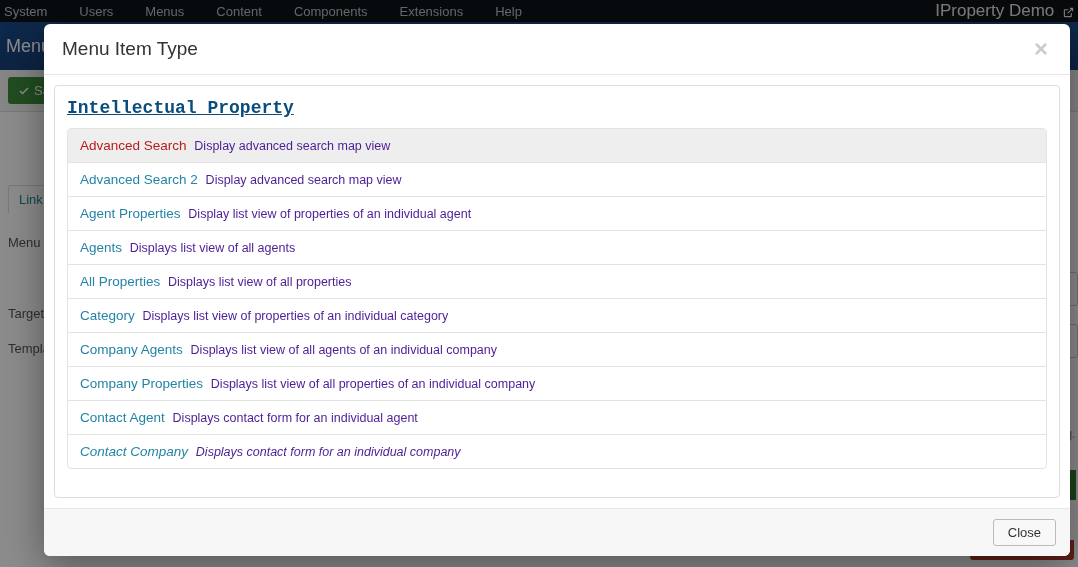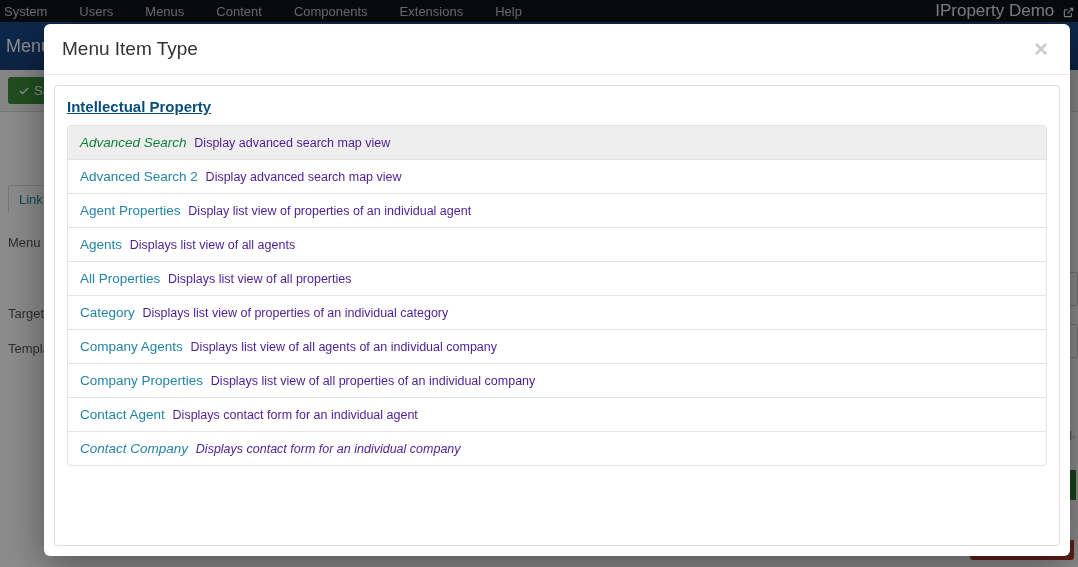--- a/index.html
+++ b/index.html
@@ -181,22 +181,23 @@
   
   .scroll-area::-webkit-scrollbar { width: 14px; }
   .scroll-area::-webkit-scrollbar-track { background: transparent; }
   .scroll-area::-webkit-scrollbar-thumb { background: #c4c4c4; border-radius: 8px; border: 3px solid #fff; }
 
   .accordion-title {
     color: #0b4d7a;
     font-weight: bold;
     text-decoration: underline;
     padding: 4px 0 10px 0;
-    font-size: 15px;
+    font-size: 18px;
     cursor: pointer;
+    font-family: Liberation Mono, monospace;
   }
   .type-list {
     border: 1px solid #e3e3e3;
     border-radius: 4px;
     overflow: hidden;
     margin-bottom: 8px;
   }
   .type-item {
     padding: 9px 12px;
     border-bottom: 1px solid #e3e3e3;
@@ -337,21 +338,21 @@
 <div class="modal">
   <div class="modal-header">
     <span class="modal-title">Menu Item Type</span>
     <span class="modal-close">×</span>
   </div>
   <div class="modal-body">
     <div class="scroll-area">
       <div class="accordion-title">Intellectual Property</div>
       <div class="type-list">
         <div class="type-item hover">
-          <span class="ti-title" style="color:#15803d;font-style:italic;">Advanced Search</span>
+          <span class="ti-title" style="color:#b91c1c;">Advanced Search</span>
           <span class="ti-desc">Display advanced search map view</span>
         </div>
         <div class="type-item">
           <span class="ti-title">Advanced Search 2</span>
           <span class="ti-desc">Display advanced search map view</span>
         </div>
         <div class="type-item">
           <span class="ti-title">Agent Properties</span>
           <span class="ti-desc">Display list view of properties of an individual agent</span>
         </div>
@@ -379,13 +380,16 @@
           <span class="ti-title">Contact Agent</span>
           <span class="ti-desc">Displays contact form for an individual agent</span>
         </div>
         <div class="type-item">
           <span class="ti-title">Contact Company</span>
           <span class="ti-desc">Displays contact form for an individual company</span>
         </div>
       </div>
     </div>
   </div>
+  <div class="modal-footer">
+    <button class="btn-close">Close</button>
+  </div>
 </div>
 
 </body></html>

